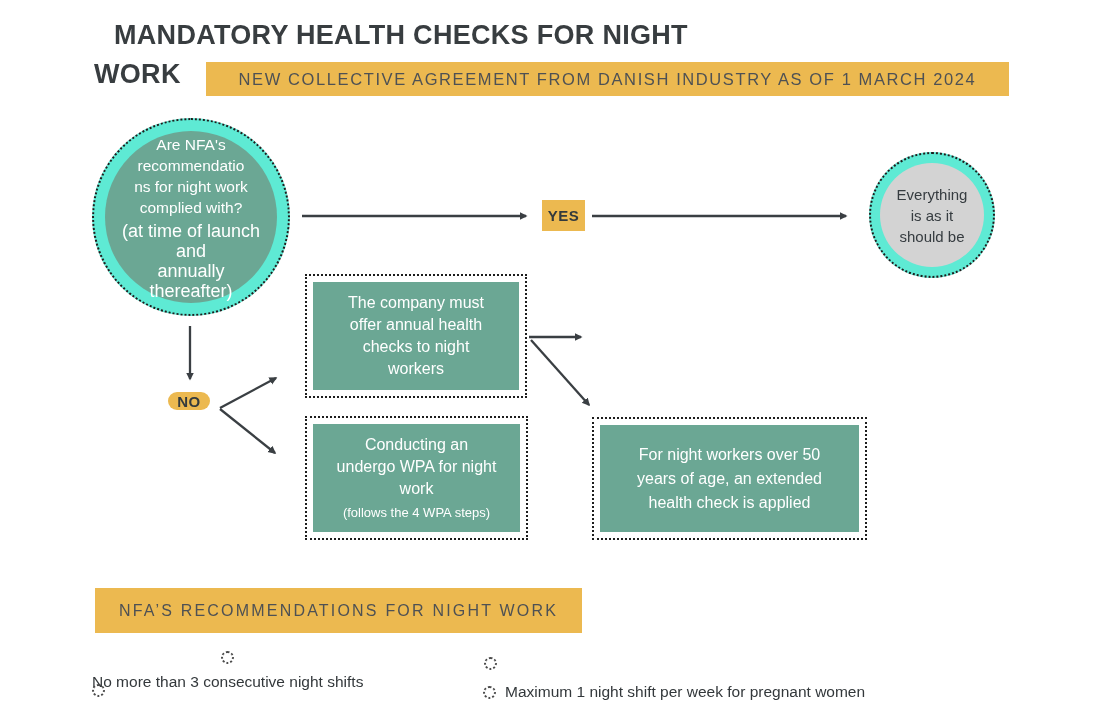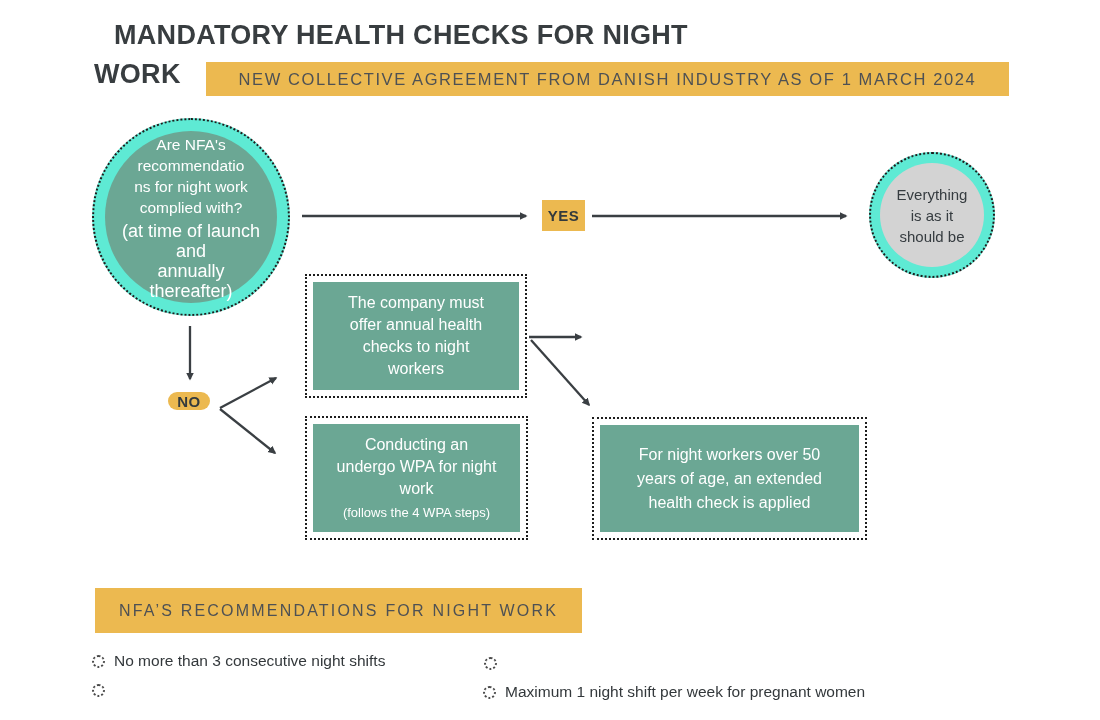--- a/index.html
+++ b/index.html
@@ -49,21 +49,21 @@
   .dbox.b2 .t{line-height:22px;}
   .dbox.b3{left:593px;top:275px;width:275px;height:122px;}
   .dbox.b4{left:592px;top:417px;width:275px;height:123px;}
 
   svg.arrows{position:absolute;left:0;top:0;width:1100px;height:720px;pointer-events:none;}
 
   
   .rec-item{position:absolute;display:flex;align-items:center;gap:9px;height:20px;}
   .rec-item .bullet{width:13px;height:13px;border:2px dotted #4a4a4a;border-radius:50%;flex:0 0 auto;}
   .rec-item .txt{font-size:15.5px;color:#33383B;white-space:nowrap;}
-  .rec-item.i0{left:92px;top:651px;}
+  .rec-item.i0{left:92px;top:651px;flex-direction:column;}
   .rec-item.i1{left:92px;top:680px;}
   .rec-item.i2{left:484px;top:653px;}
   .rec-item.i3{left:483px;top:682px;justify-content:center;}
 </style>
 </head>
 <body>
 
 <div class="page">
 
   <div class="title l1">MANDATORY HEALTH CHECKS FOR NIGHT</div>

